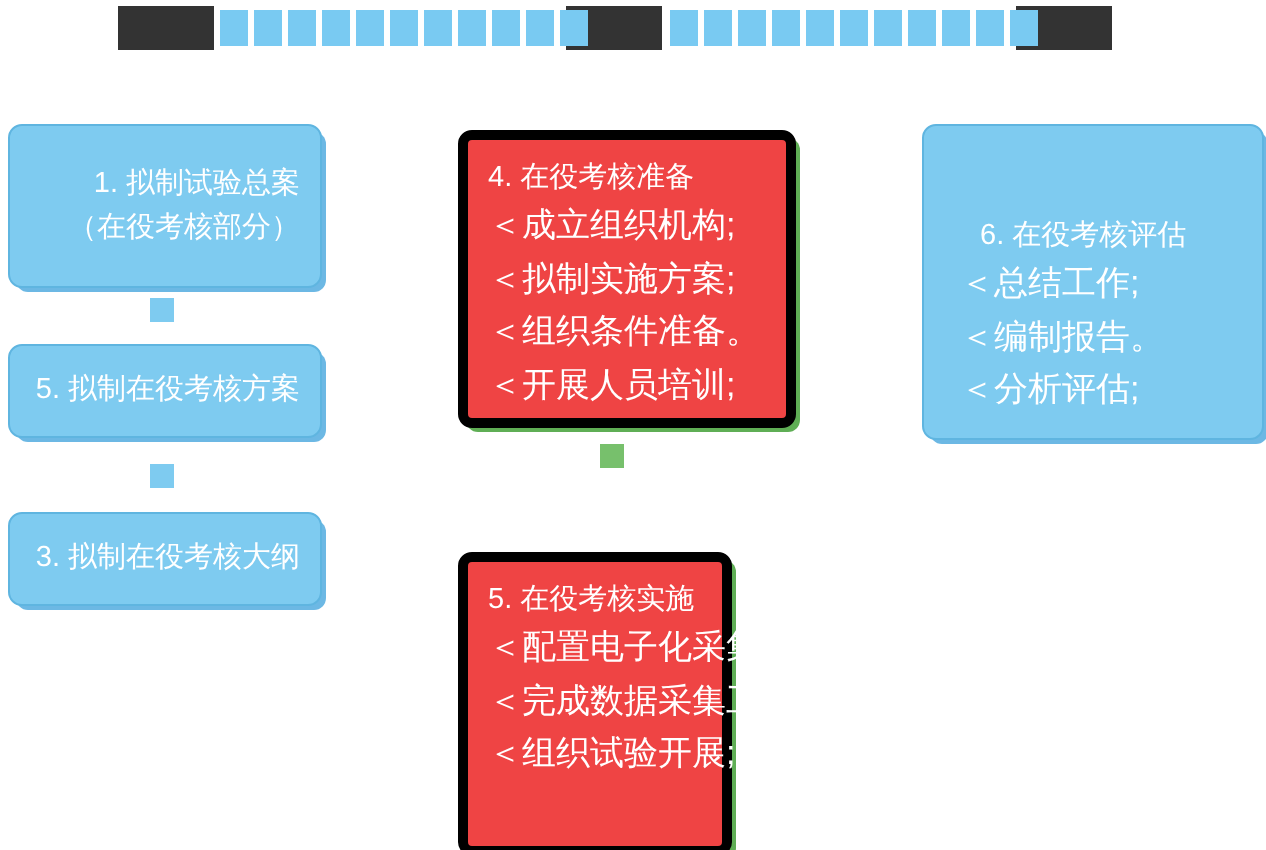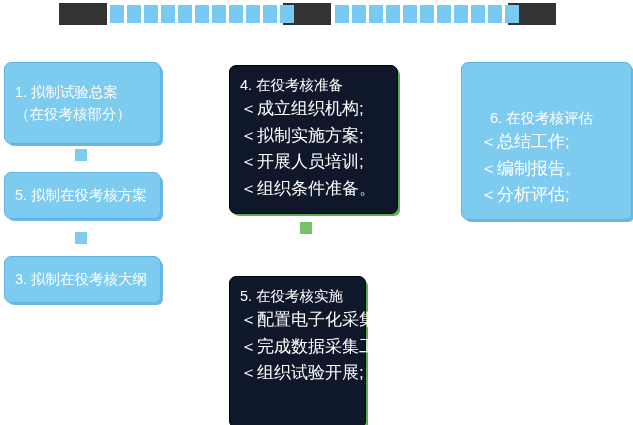--- a/index.html
+++ b/index.html
@@ -47,41 +47,41 @@
     color: #ffffff;
     border-radius: 7px;
     padding: 8px 10px;
   }
   .fbox.blue {
     background: #7ecbf0;
     border: 1px solid #5fb5e0;
     box-shadow: 3px 3px 0 -1px #6cb8e4;
   }
   .fbox.green {
-    background: #0f172a;
-    border: 1px solid #000000;
+    background: #ef4444;
+    border: 5px solid #000000;
     box-shadow: 3px 3px 0 -1px #5fae55;
   }
   .fbox .line {
     white-space: nowrap;
     line-height: 1.55;
   }
   .fbox .title {
     font-size: 14.5px;
   }
   .fbox .item {
     font-size: 17px;
   }
 
   
   .col-left .fbox {
     display: flex;
     flex-direction: column;
     justify-content: center;
-    align-items: flex-start;
+    align-items: flex-end;
     text-align: center;
   }
 
   
   .connector {
     position: absolute;
     width: 12px;
     height: 12px;
   }
   .connector.blue { background: #7ecbf0; }
@@ -157,22 +157,22 @@
   </div>
 
 </div>
 
 <div class="col-middle">
 
   <div class="fbox green" id="box-4">
     <div class="line title">4. 在役考核准备</div>
     <div class="line item">＜成立组织机构;</div>
     <div class="line item">＜拟制实施方案;</div>
+    <div class="line item">＜组织条件准备。</div>
     <div class="line item">＜开展人员培训;</div>
-    <div class="line item">＜组织条件准备。</div>
   </div>
 
   <div class="connector green" id="conn-4-5"></div>
 
   <div class="fbox green" id="box-5">
     <div class="line title">5. 在役考核实施</div>
     <div class="line item">＜配置电子化采集表;</div>
     <div class="line item">＜完成数据采集工作。</div>
     <div class="line item">＜组织试验开展;</div>
   </div>

